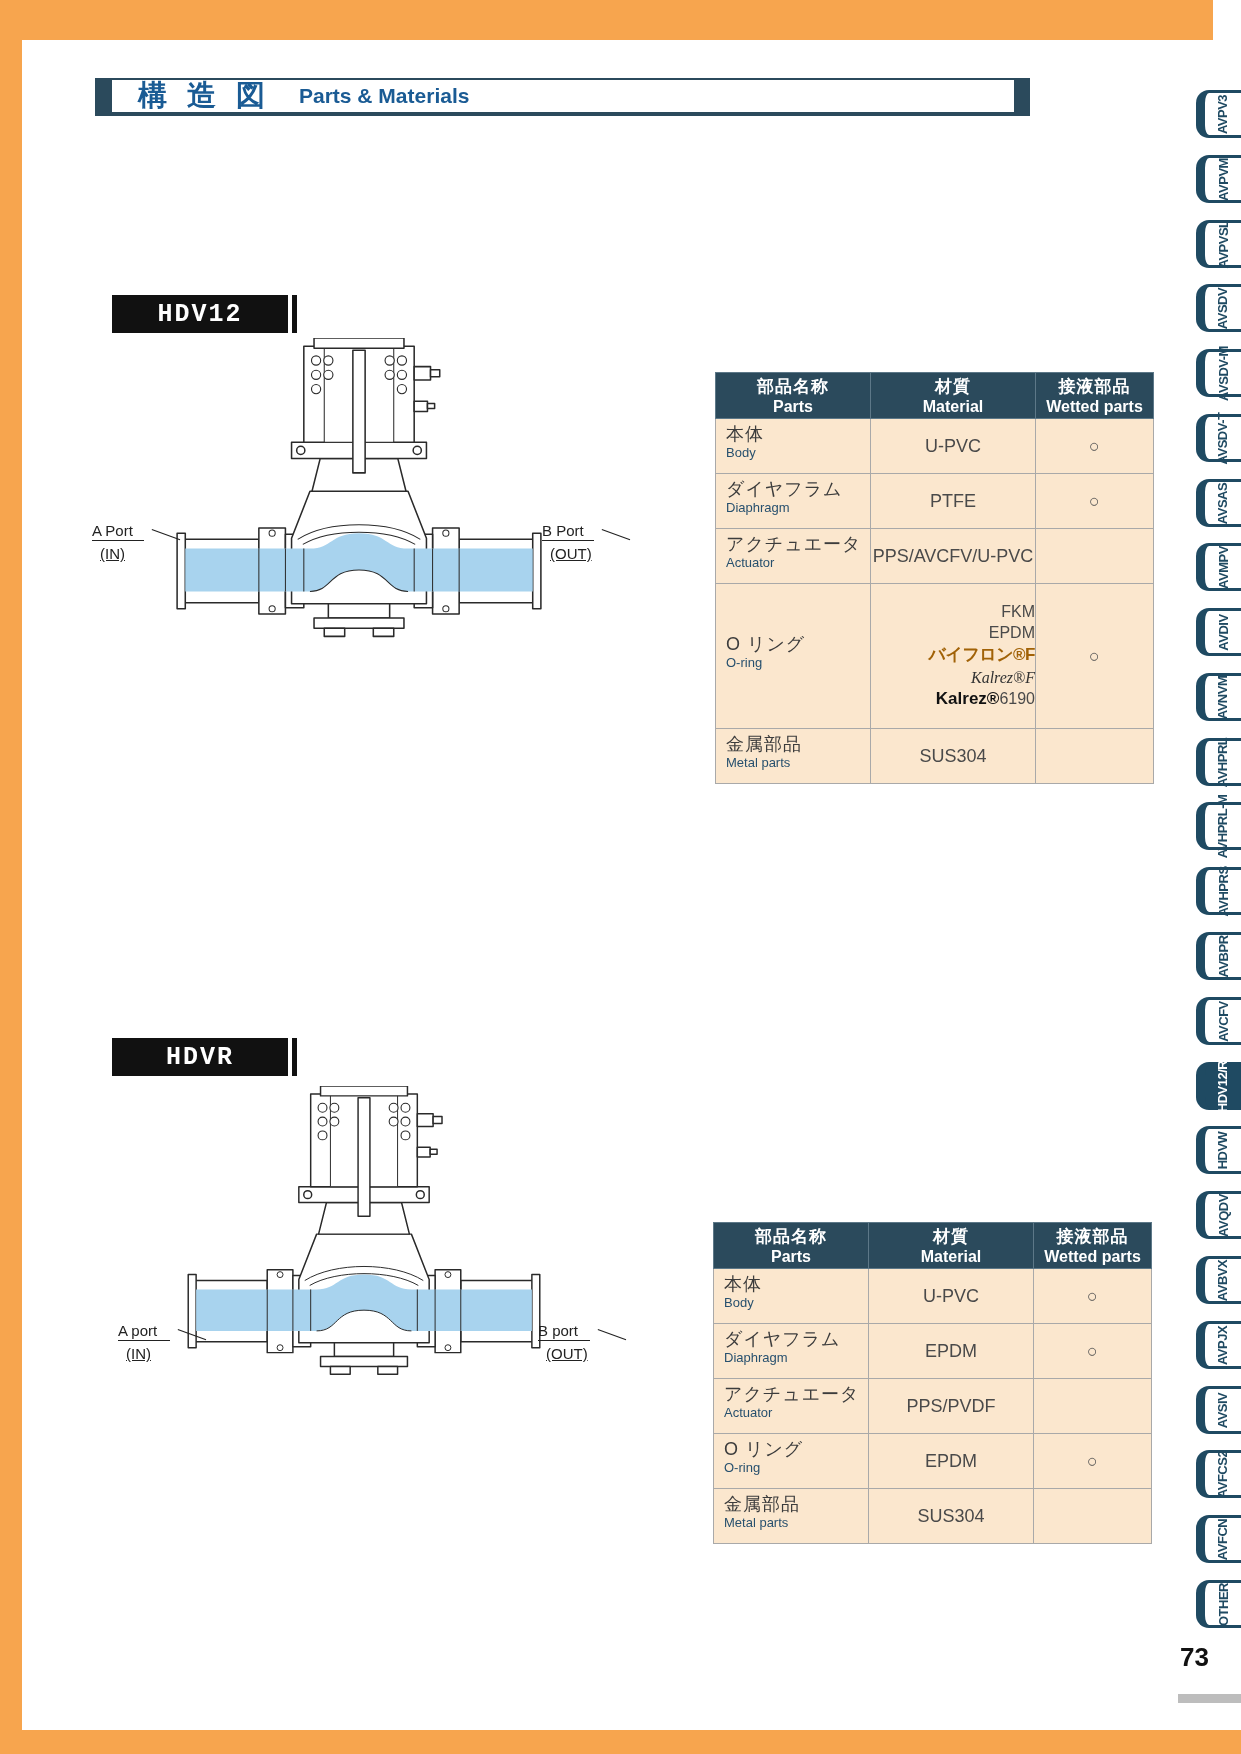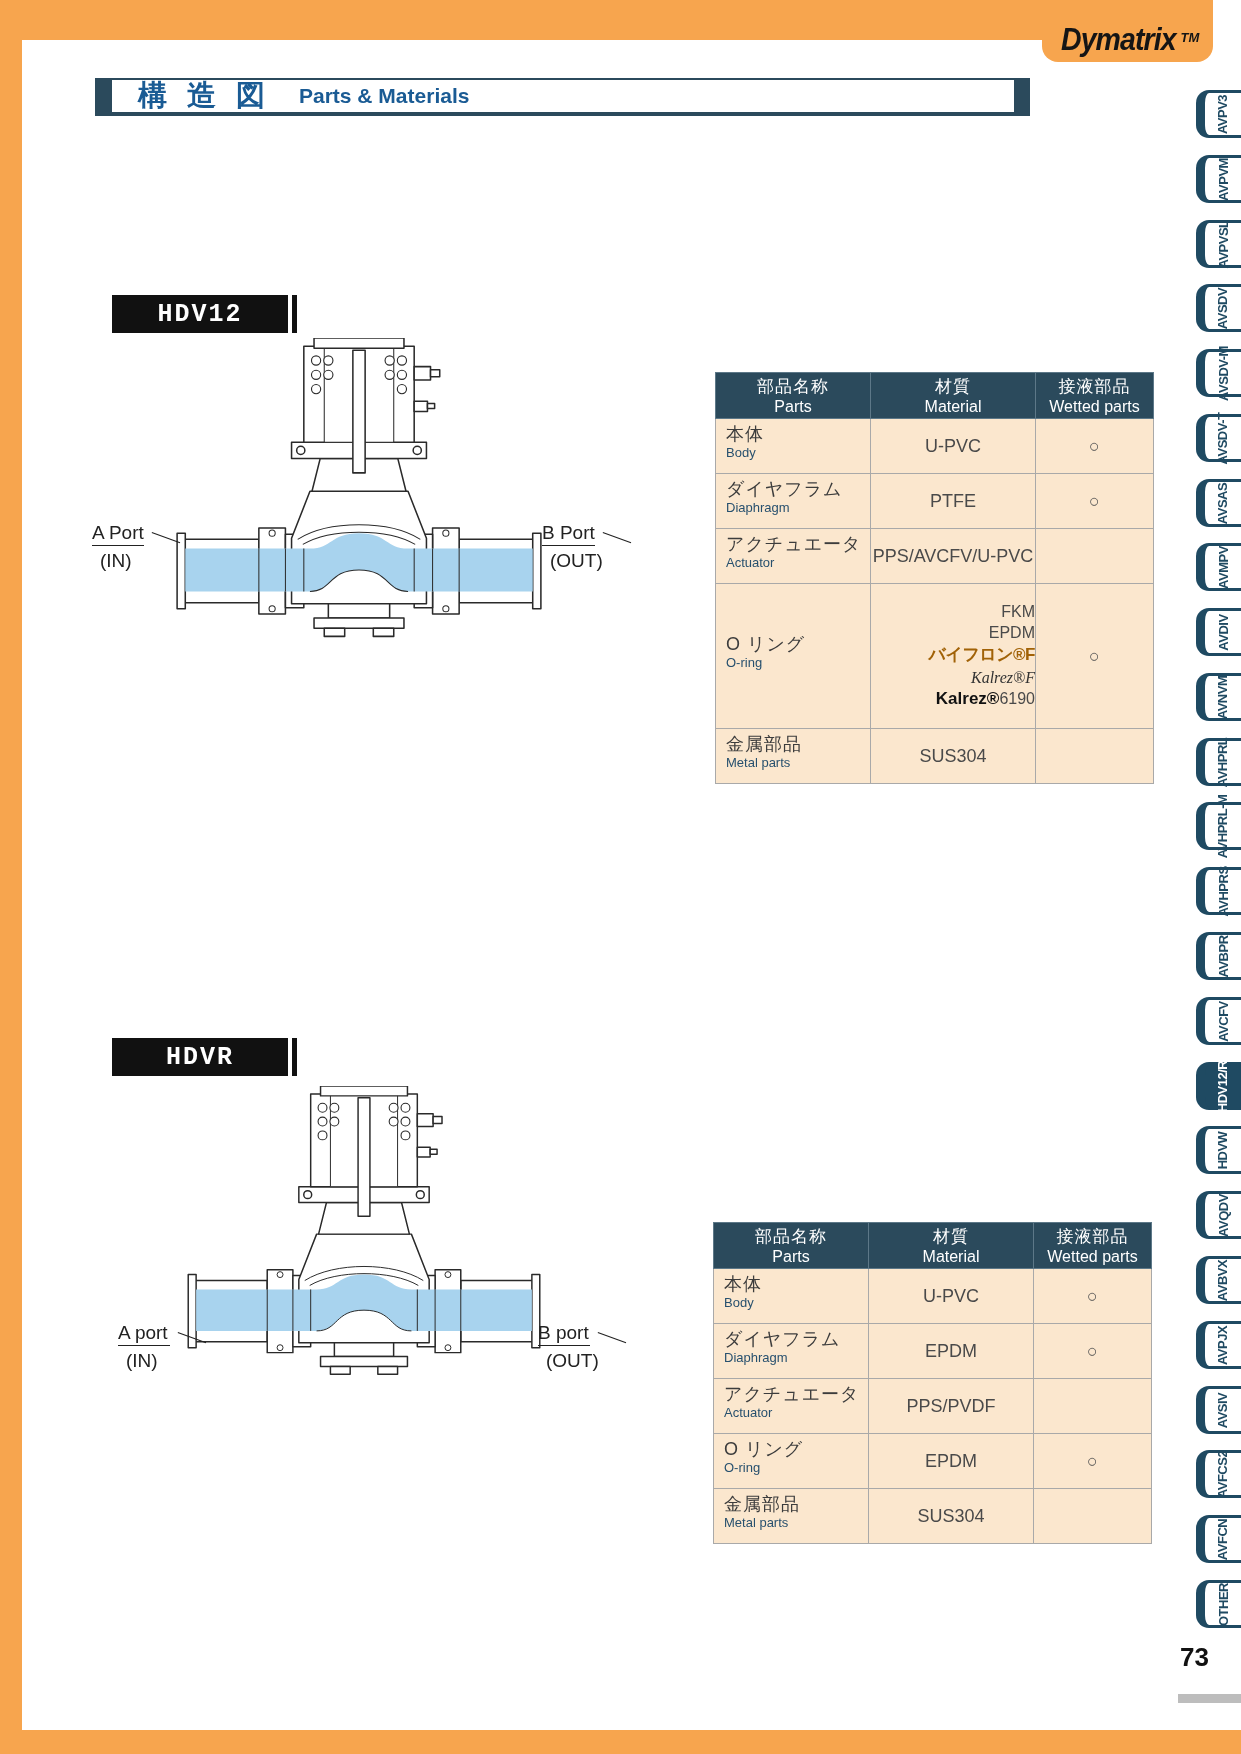--- a/index.html
+++ b/index.html
@@ -30,29 +30,29 @@
   .title-en{font-size:21px;font-weight:bold;color:var(--title_blue);margin-left:14px;}
 
   
   .model-label{position:absolute;left:112px;width:176px;height:38px;background:#111;
     display:flex;align-items:center;justify-content:center;font-family:Liberation Mono, monospace;}
   .model-label span{color:#fff;font-size:25px;font-weight:bold;letter-spacing:2px;}
   .model-tick{position:absolute;left:292px;width:5px;height:38px;background:#111;}
 
   
   .diagram{position:absolute;}
-  .port-label{position:absolute;font-size:19px;color:#222;}
+  .port-label{position:absolute;font-size:15px;color:#222;text-decoration:underline;}
   .port-name{border-bottom:1.5px solid #222;padding-bottom:1px;display:inline-block;min-width:52px;}
   .port-tick{display:inline-block;width:30px;border-top:1.5px solid #222;transform:rotate(20deg);
     transform-origin:left top;margin-left:8px;vertical-align:6px;}
   .port-sub{margin-top:4px;padding-left:8px;}
 
   
   table.parts-table{position:absolute;border-collapse:collapse;table-layout:fixed;}
-  .parts-table th{background:var(--navy);color:#fff;font-weight:normal;text-align:center;
+  .parts-table th{background:var(--navy);color:#fff;font-weight:bold;text-align:center;
     border:1px solid #5d7888;padding:2px 0;}
   .th-jp{font-size:17px;letter-spacing:1px;}
   .th-en{font-size:16px;}
   .parts-table td{background:var(--row_bg);border:1px solid var(--table_border);vertical-align:middle;}
   .part-cell{padding:3px 0 13px 10px;}
   .part-jp{font-size:18px;color:#3C3C3C;letter-spacing:1px;}
   .part-en{font-size:13px;color:var(--part_en_blue);margin-top:-1px;}
   .mat-cell{text-align:center;font-size:18px;color:#4A4A4A;}
   .wet-cell{text-align:center;font-size:18px;color:#555;}
   .mline{font-size:16px;color:#4A4A4A;line-height:1.35;text-align:right;}
@@ -75,24 +75,20 @@
   .page-num-bar{position:absolute;left:1178px;top:1694px;width:63px;height:9px;background:#BDBDBD;}
 </style>
 </head>
 <body>
 
 <div class="page">
 
   <div class="orange-top"></div>
   <div class="orange-left"></div>
   <div class="orange-bottom"></div>
-  <div class="logo-tab">
-    <span class="logo-text">Dymatrix</span>
-      <span class="logo-tm">TM</span>
-  </div>
 
   <div class="header-bar">
     <span class="header-accent-left"></span>
     <span class="title-jp">構造図</span>
     <span class="title-en">Parts &amp; Materials</span>
     <span class="header-accent-right"></span>
   </div>
 
   <svg width="0" height="0" style="position:absolute" aria-hidden="true">
     <defs>

